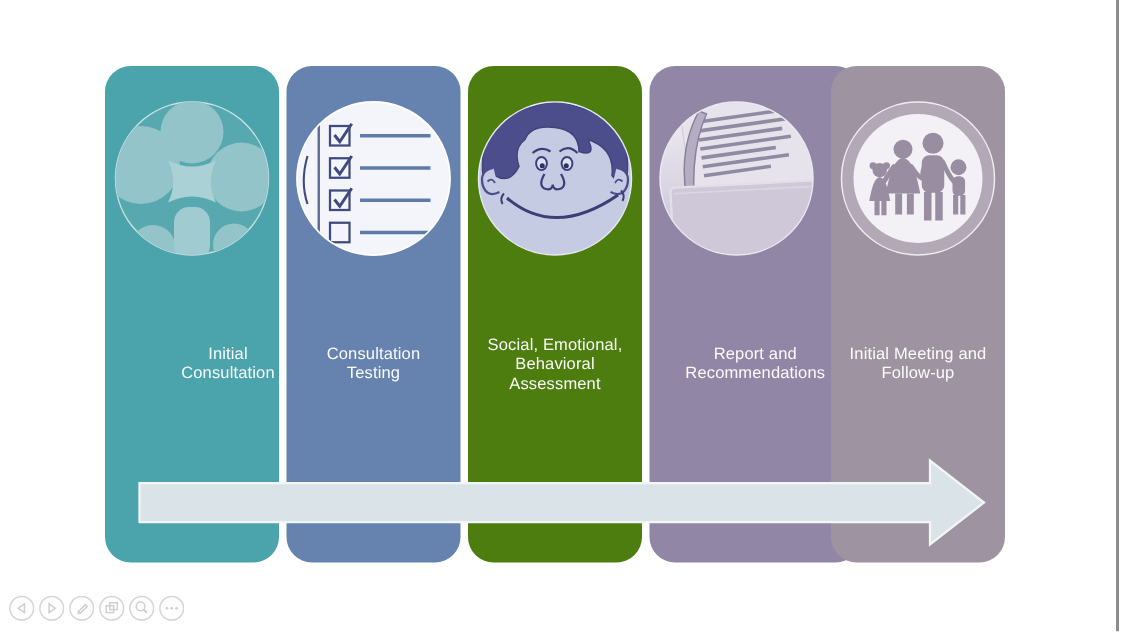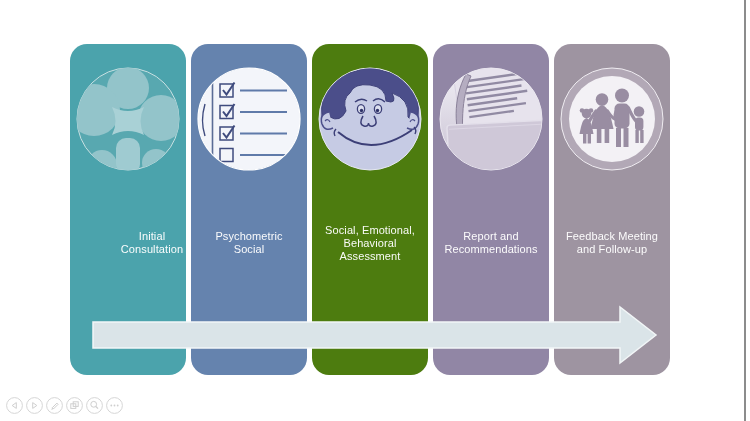--- a/index.html
+++ b/index.html
@@ -1,20 +1,20 @@
 <!DOCTYPE html>
 <html><head>
 <meta charset="utf-8">
 <style>
   html,body{margin:0;padding:0;background:#fff;}
   body{width:750px;height:421px;overflow:hidden;font-family:"Liberation Sans",sans-serif;position:relative;}
   .slide{position:absolute;inset:0;background:#ffffff;}
   .right-edge{position:absolute;top:0;left:744px;width:2px;height:421px;background:#8c8c8c;}
   .card{position:absolute;top:44px;width:116px;height:331px;border-radius:17px;}
-  .card.c1{left:70px;} .card.c2{left:191px;} .card.c3{left:312px;} .card.c4{left:433px;} .card.c5{left:554px;}
+  .card.c1{left:70px;} .card.c2{left:191px;} .card.c3{left:312px;} .card.c4{left:433px;padding-left:25px;} .card.c5{left:554px;}
   .icon-wrap{position:absolute;top:22px;left:5px;width:106px;height:106px;}
   .icon-wrap svg{display:block;}
   .label-row{position:absolute;top:169px;left:0;right:0;height:60px;display:flex;align-items:center;justify-content:center;}
   .lbl{display:block;text-align:center;color:rgba(255,255,255,.97);font-size:11px;line-height:13px;letter-spacing:.1px;}
   .c1 .lbl{max-width:112px;margin-left:48px;} .c2 .lbl{max-width:80px;} .c3 .lbl{max-width:98px;}
   .c4 .lbl{max-width:106px;} .c5 .lbl{max-width:102px;}
   .arrow-overlay{position:absolute;inset:0;pointer-events:none;z-index:5;}
   .toolbar{position:absolute;left:6px;top:397px;display:flex;gap:3px;z-index:6;}
   .tb{display:block;width:17px;height:17px;cursor:pointer;}
 </style>
@@ -73,21 +73,21 @@
             <path d="M 27,67 l 3.5,4.5 l 8,-12" stroke="#3f4b7e" stroke-width="2"></path>
             <rect x="24" y="82.5" width="13" height="13" stroke="#3f4b7e" stroke-width="1.5"></rect>
             <line x1="44" y1="89" x2="91" y2="89" stroke="#5f7aa9" stroke-width="2.2"></line>
             <rect x="24" y="104" width="13" height="13" stroke="#3f4b7e" stroke-width="1.5"></rect>
             <line x1="44" y1="110" x2="91" y2="110" stroke="#5f7aa9" stroke-width="2.2"></line>
           </g>
         </g>
       </svg>
     </div>
     <div class="label-row">
-        <span class="lbl">Psychometric Social</span>
+        <span class="lbl">Consultation Testing</span>
       </div>
   </div>
 
   <div class="card c3" style="background-color: #4d7c0f;">
     <div class="icon-wrap">
       <svg width="106" height="106" viewBox="0 0 106 106">
         <defs>
             <clipPath id="clip3">
               <circle cx="53" cy="53" r="50.5"></circle>
             </clipPath>
@@ -187,21 +187,21 @@
         </g>
         <g fill="none" stroke="#998da2" stroke-width="3.2" stroke-linecap="round">
           <path d="M 37,45 Q 32,52 30.5,55"></path>
           <path d="M 48.5,45 Q 53,52 56,53"></path>
           <path d="M 58.5,42 Q 55,49 56.5,53"></path>
           <path d="M 69.5,42 Q 74,52 77,55"></path>
         </g>
       </svg>
     </div>
     <div class="label-row">
-        <span class="lbl">Feedback Meeting and Follow-up</span>
+        <span class="lbl">Initial Meeting and Follow-up</span>
       </div>
   </div>
 
   <svg class="arrow-overlay" width="750" height="421" viewBox="0 0 750 421">
     <polygon points="93,322 620,322 620,307 656,335 620,363 620,348 93,348" fill="#dae4e8" stroke="#f2f6f7" stroke-width="1.5" stroke-linejoin="miter"></polygon>
   </svg>
 
   <div class="right-edge"></div>
 
   <div class="toolbar">

